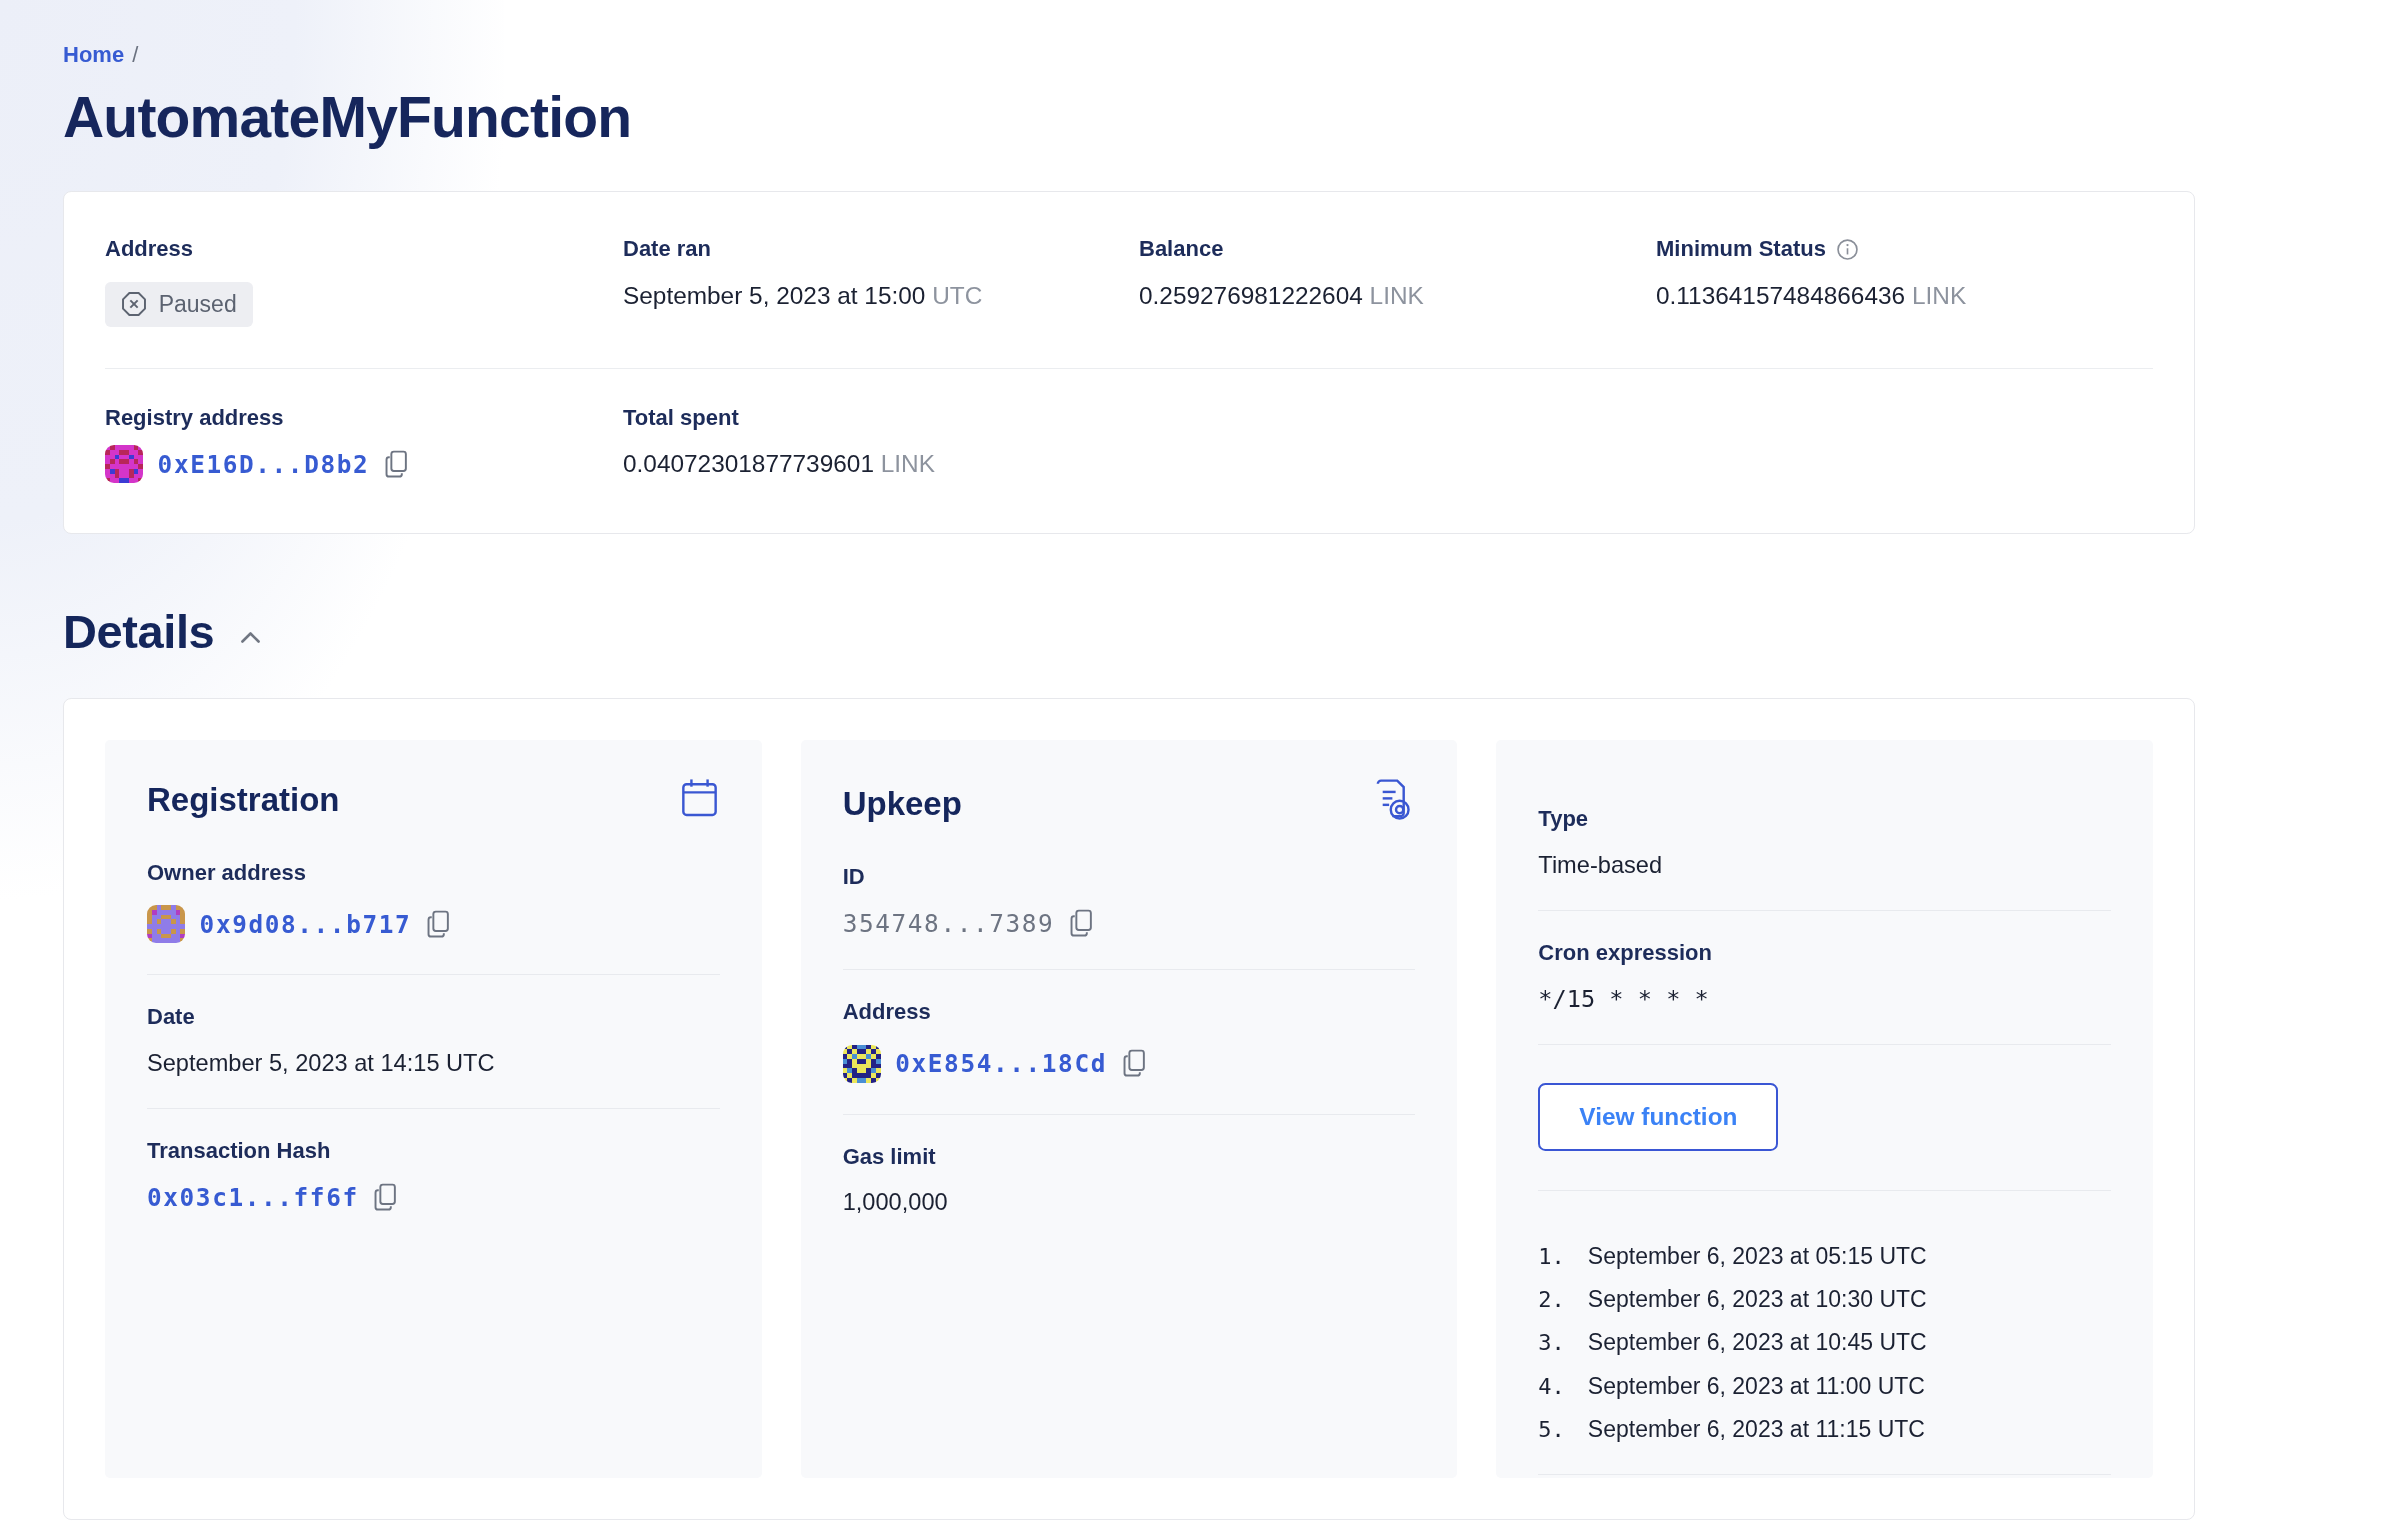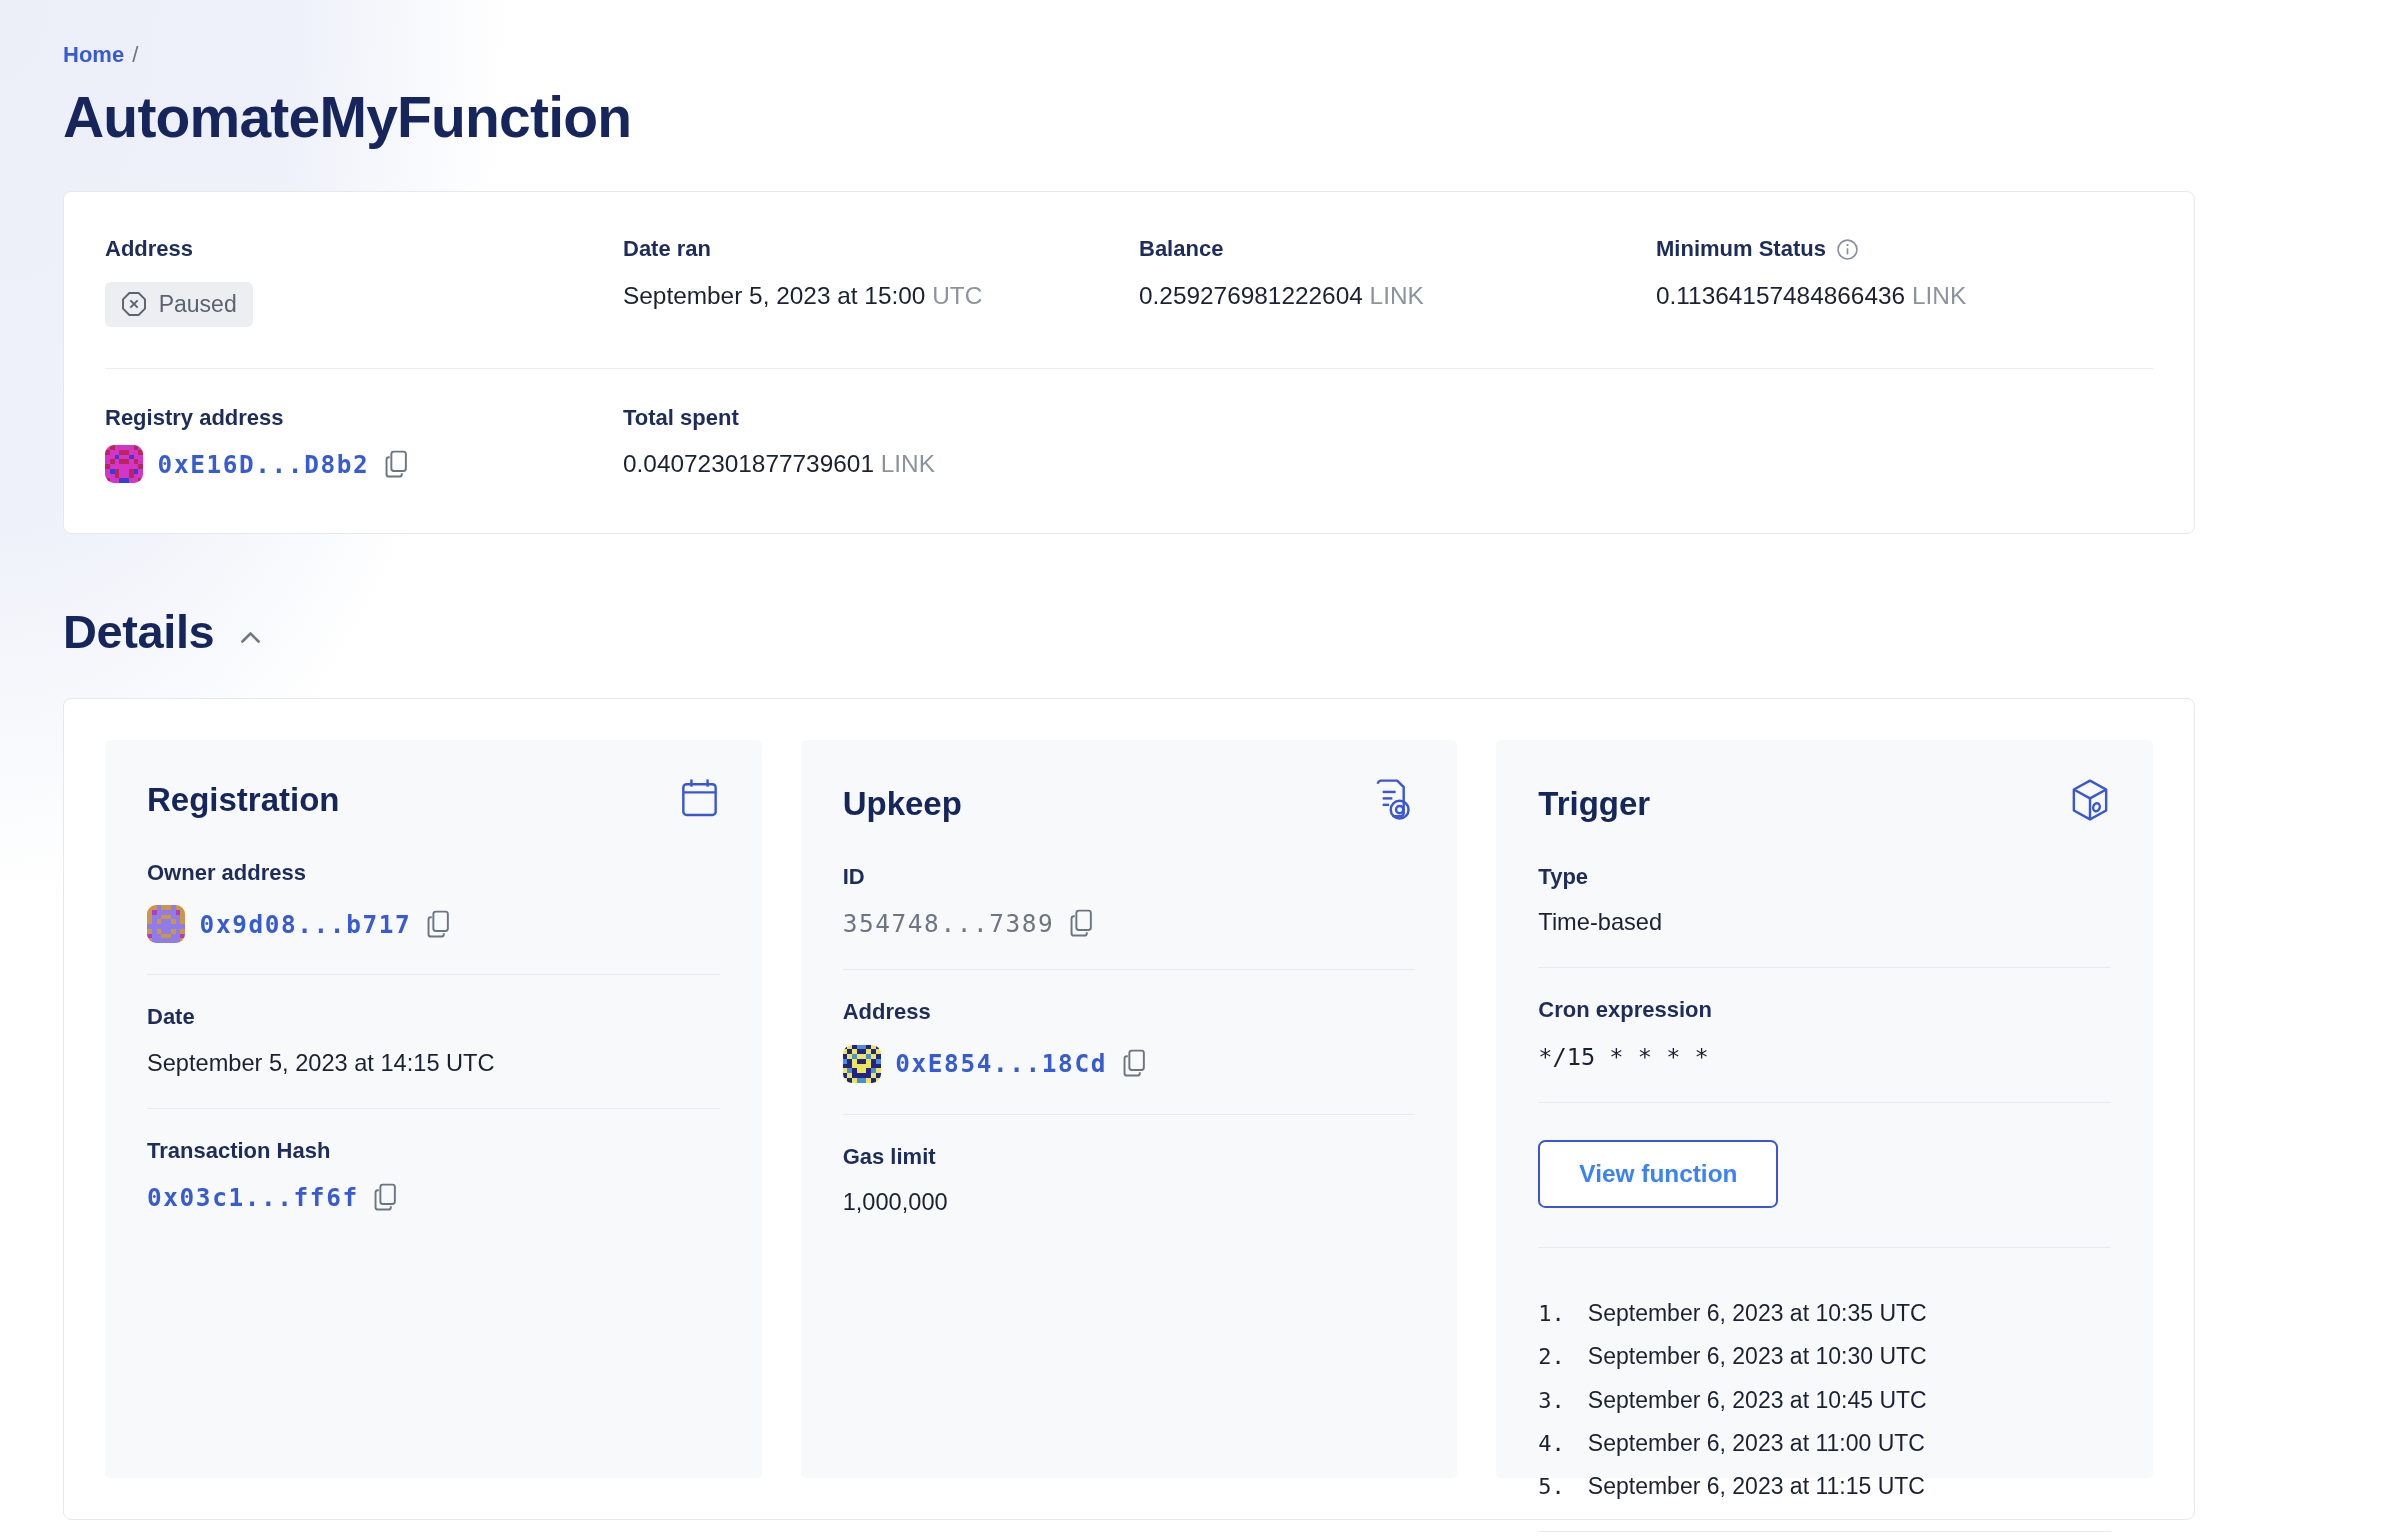--- a/index.html
+++ b/index.html
@@ -464,52 +464,41 @@
         </div>
       </div>
 
       <div class="section">
         <div class="field-label">Gas limit</div>
         <div class="plain-value">1,000,000</div>
       </div>
     </div>
 
     <div class="detail-card">
-      <div class="card-head">
-        <div class="card-title">Trigger</div>
-        <span>
-          <svg width="42" height="46" viewBox="0 0 52 56" fill="none" stroke="#3a57d2" stroke-width="3" stroke-linejoin="round">
-            <polygon points="26,4 46,15 46,41 26,52 6,41 6,15"></polygon>
-            <polyline points="6,15 26,26 46,15"></polyline>
-            <line x1="26" y1="26" x2="26" y2="52"></line>
-            <ellipse cx="34" cy="37" rx="4" ry="5" transform="rotate(20 34 37)"></ellipse>
-          </svg>
-        </span>
-      </div>
 
       <div class="section">
         <div class="field-label">Type</div>
         <div class="plain-value">Time-based</div>
       </div>
 
       <div class="section">
         <div class="field-label">Cron expression</div>
         <div class="plain-value" style="font-family:'DejaVu Sans Mono','Liberation Mono',monospace;">*/15 * * * *</div>
       </div>
 
       <div class="section" style="padding:24.4px 0;">
         <button class="view-fn-btn">View function</button>
       </div>
 
       <div class="section trailing-rule">
         <div class="times-list">
 
             <div class="time-row">
               <span class="time-num">1.</span>
-              <span>September 6, 2023 at 10:35 UTC</span>
+              <span>September 6, 2023 at 05:15 UTC</span>
             </div>
 
             <div class="time-row">
               <span class="time-num">2.</span>
               <span>September 6, 2023 at 10:30 UTC</span>
             </div>
 
             <div class="time-row">
               <span class="time-num">3.</span>
               <span>September 6, 2023 at 10:45 UTC</span>

